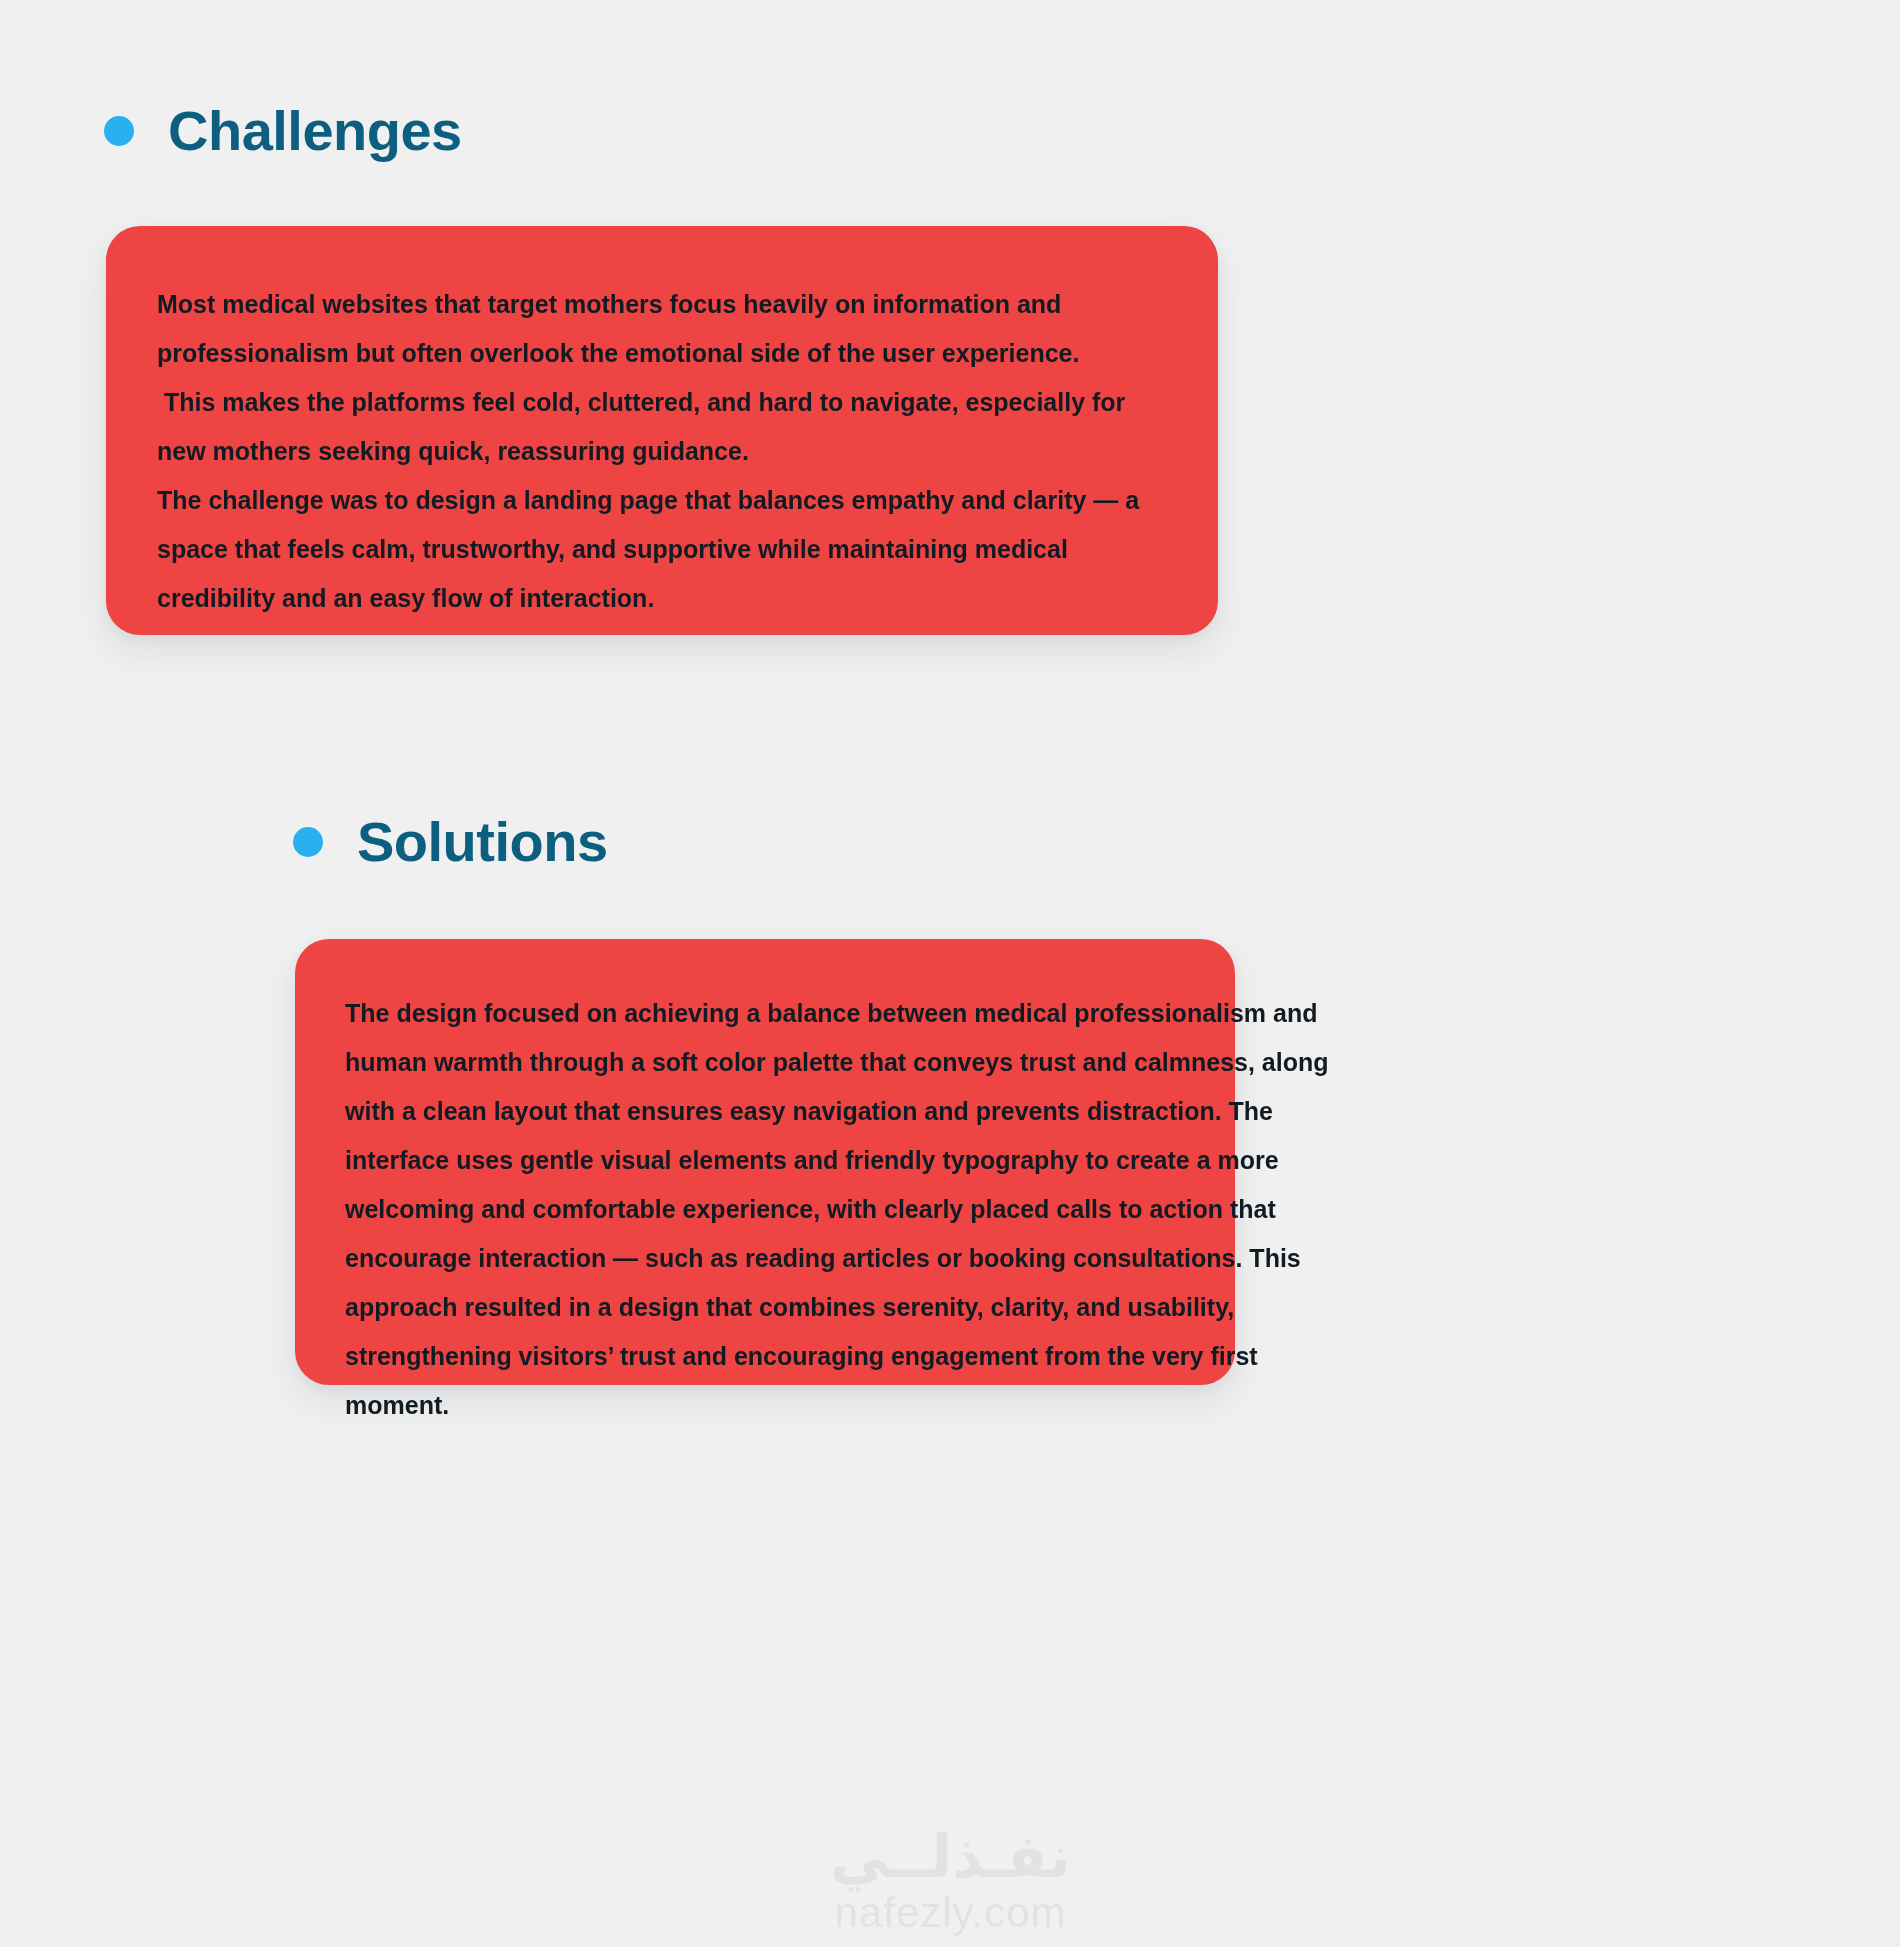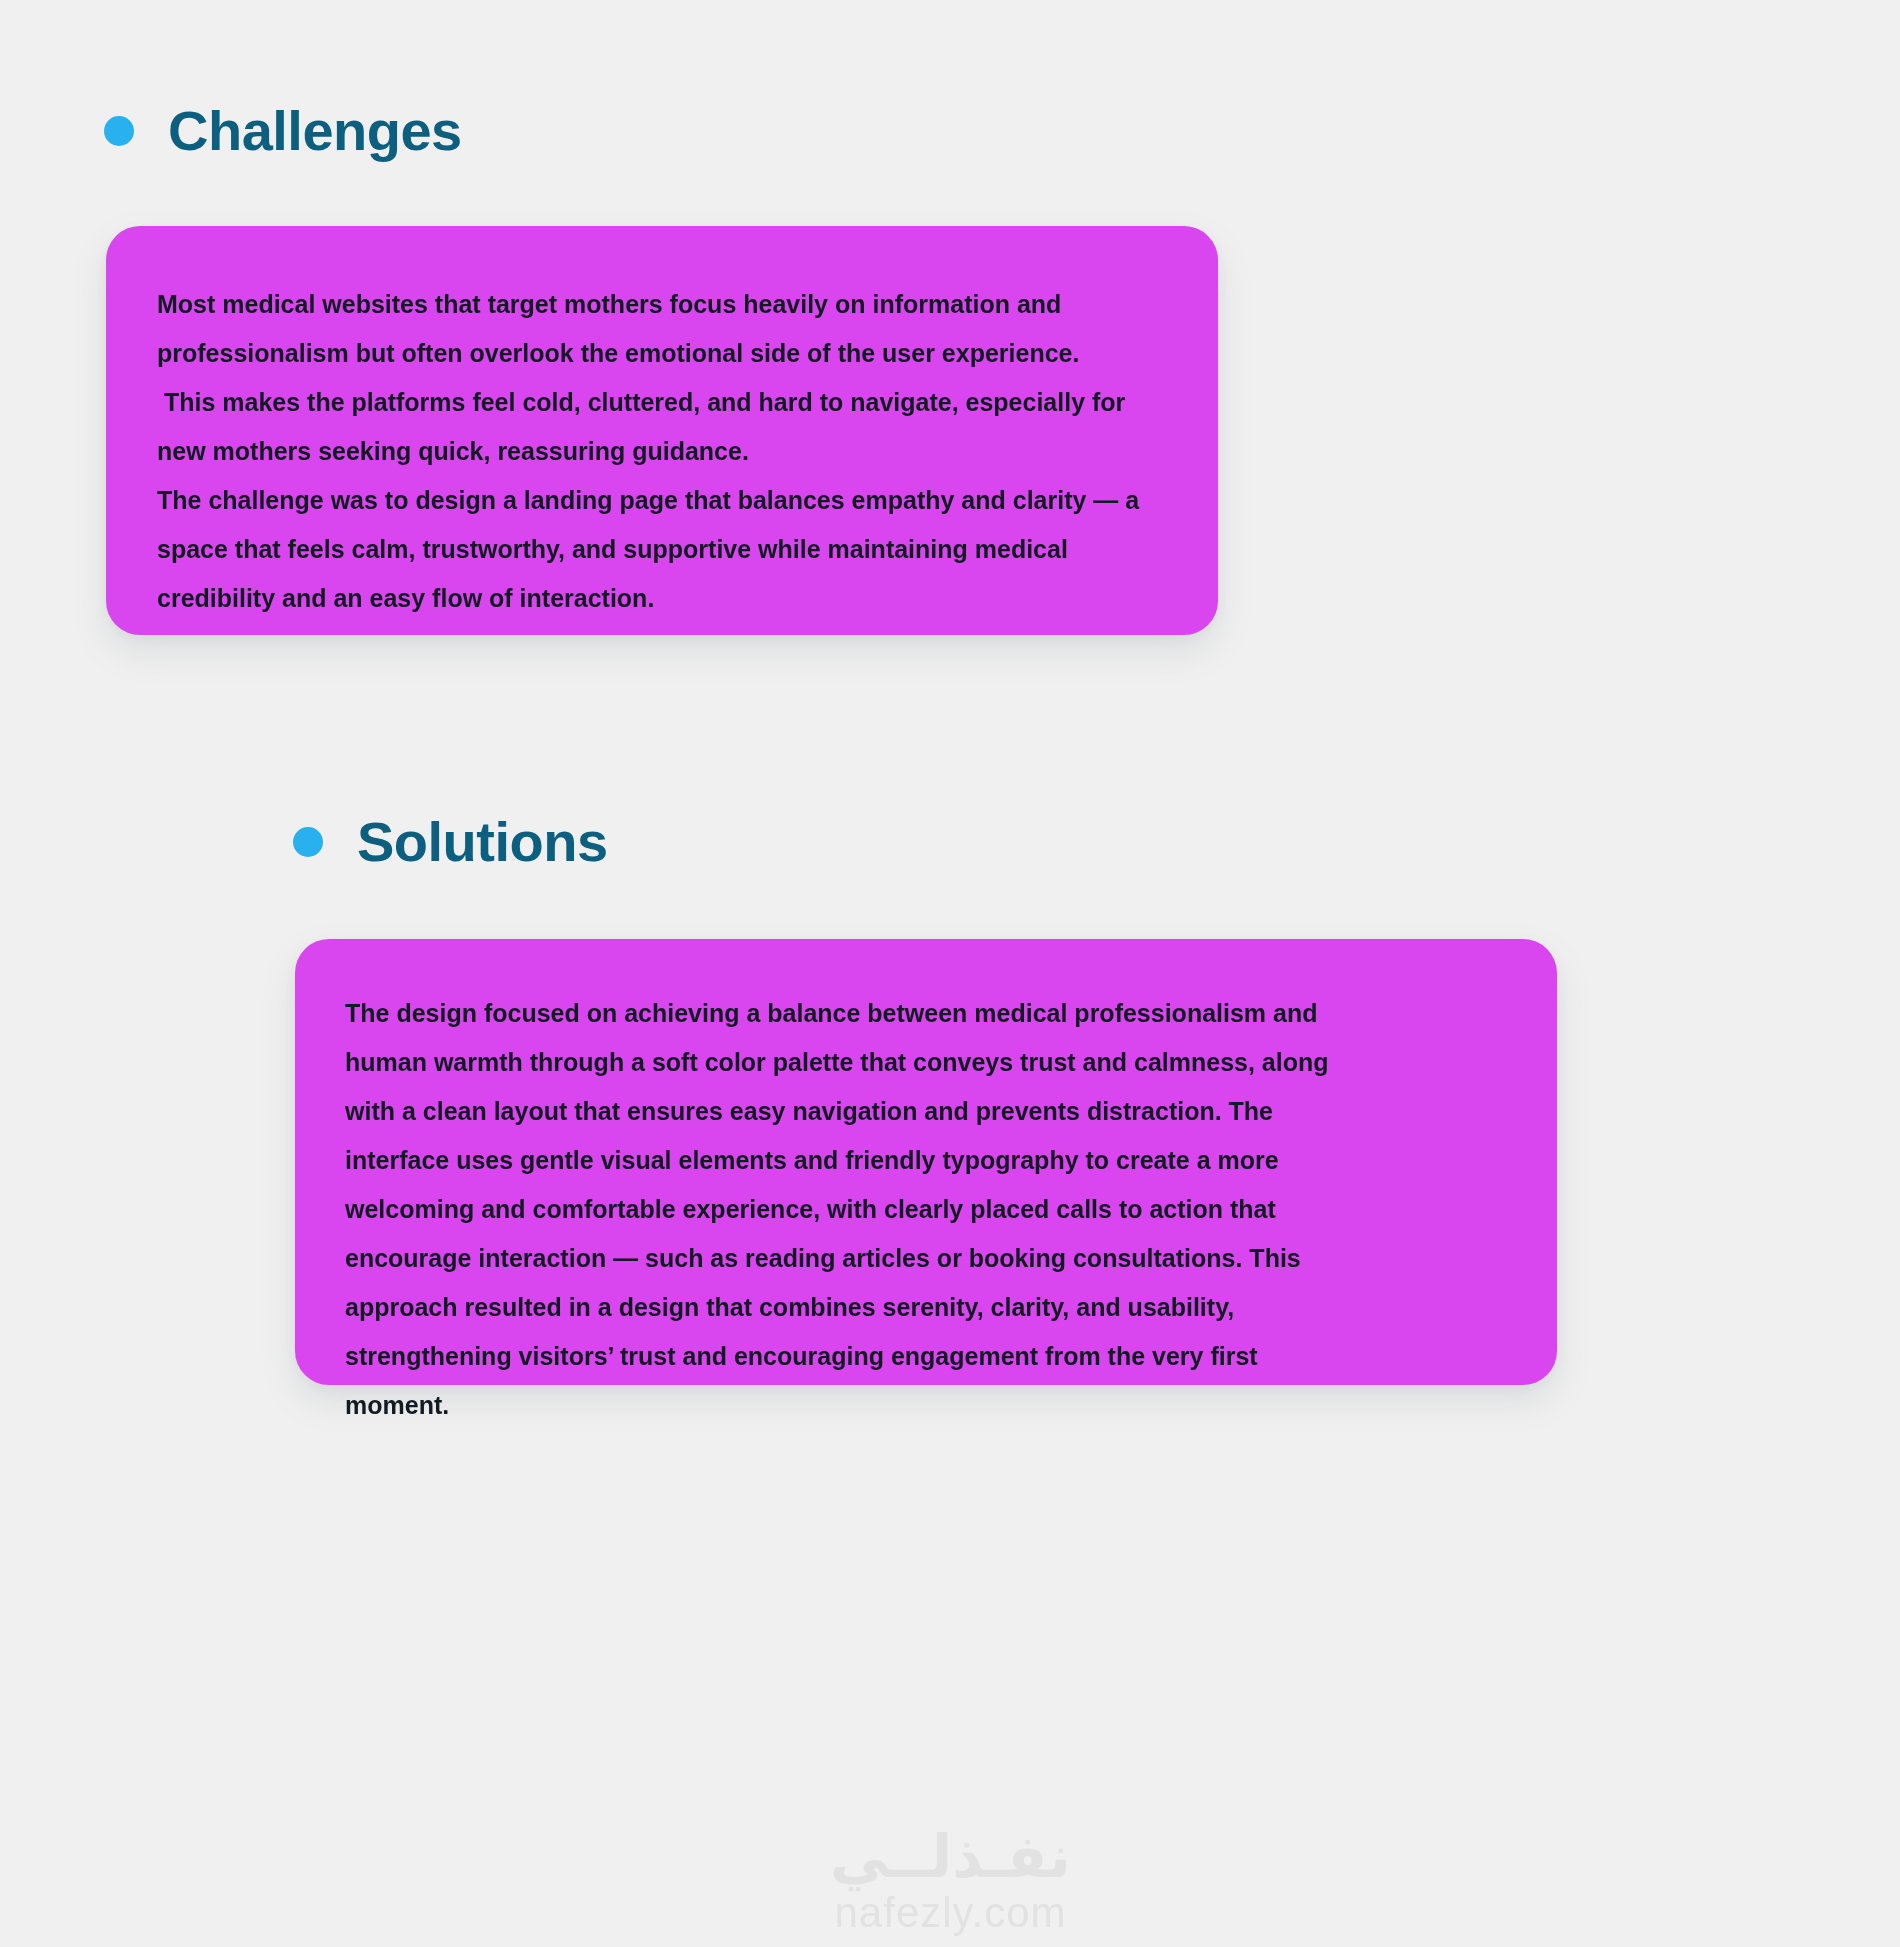--- a/index.html
+++ b/index.html
@@ -42,21 +42,21 @@
     color: #0d5f80;
     font-size: 56px;
     font-weight: 700;
     letter-spacing: -0.5px;
     line-height: 1.0;
     white-space: nowrap;
   }
 
   
   .card {
-    background: #d946ef;
+    background: #ef4444;
     border-radius: 34px;
     box-shadow: 0 16px 34px rgba(120, 125, 135, 0.16),
                 0 3px 10px rgba(120, 125, 135, 0.08);
   }
 
   .card-text {
     color: #121b22;
     font-size: 25px;
     font-weight: 700;
     line-height: 49px;
@@ -103,21 +103,21 @@
   #solutions-heading {
     position: absolute;
     left: 293px;
     top: 814px;
   }
 
   #solutions-card {
     position: absolute;
     left: 295px;
     top: 939px;
-    width: 1262px;
+    width: 940px;
     height: 446px;
   }
 
   #solutions-card .card-text {
     position: absolute;
     left: 50px;
     top: 50px;
     width: 1012px;
   }
 

